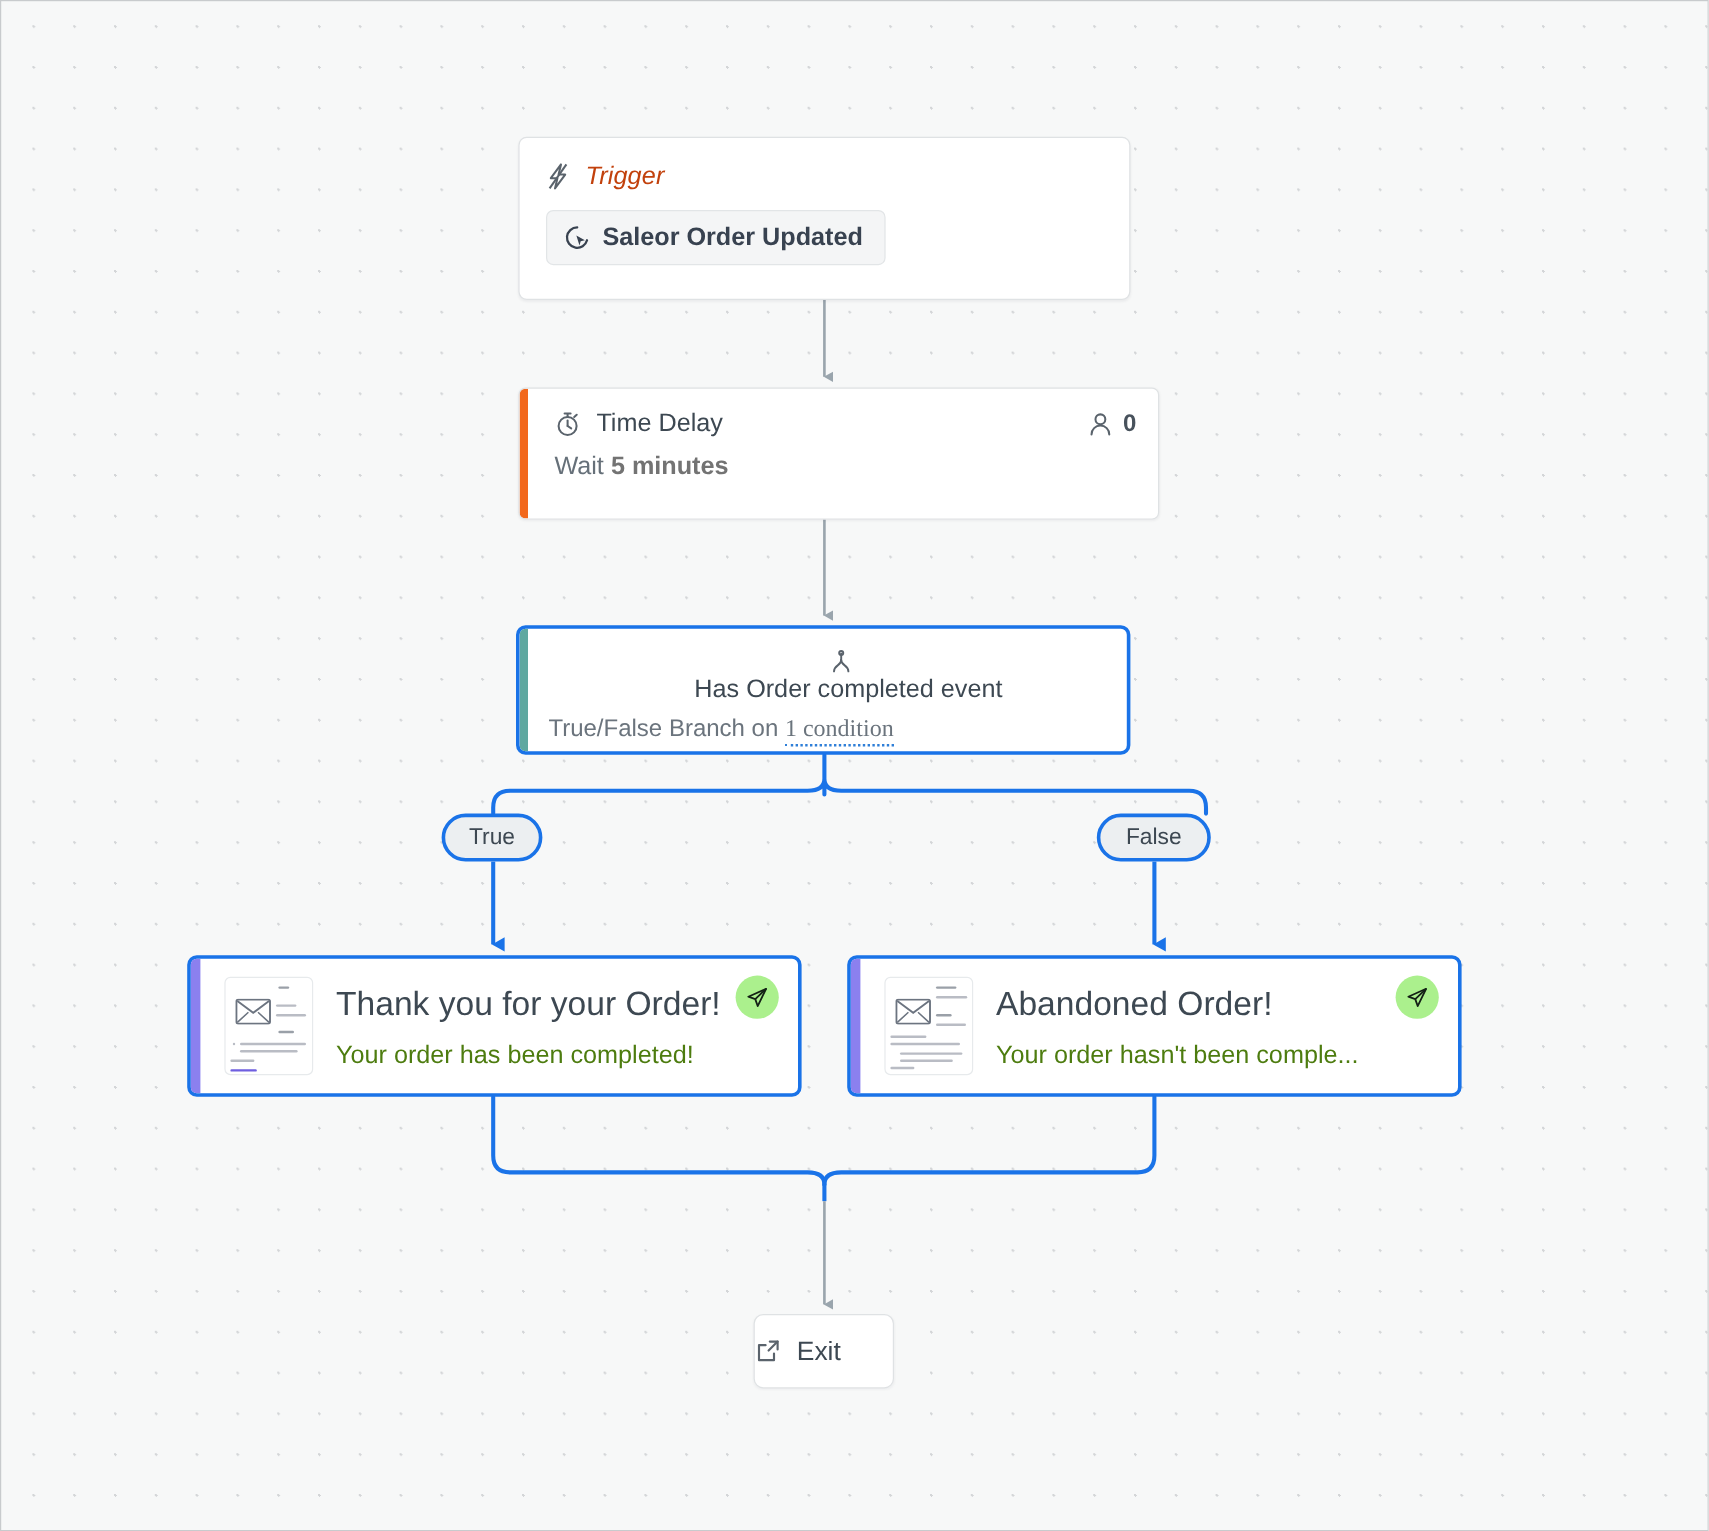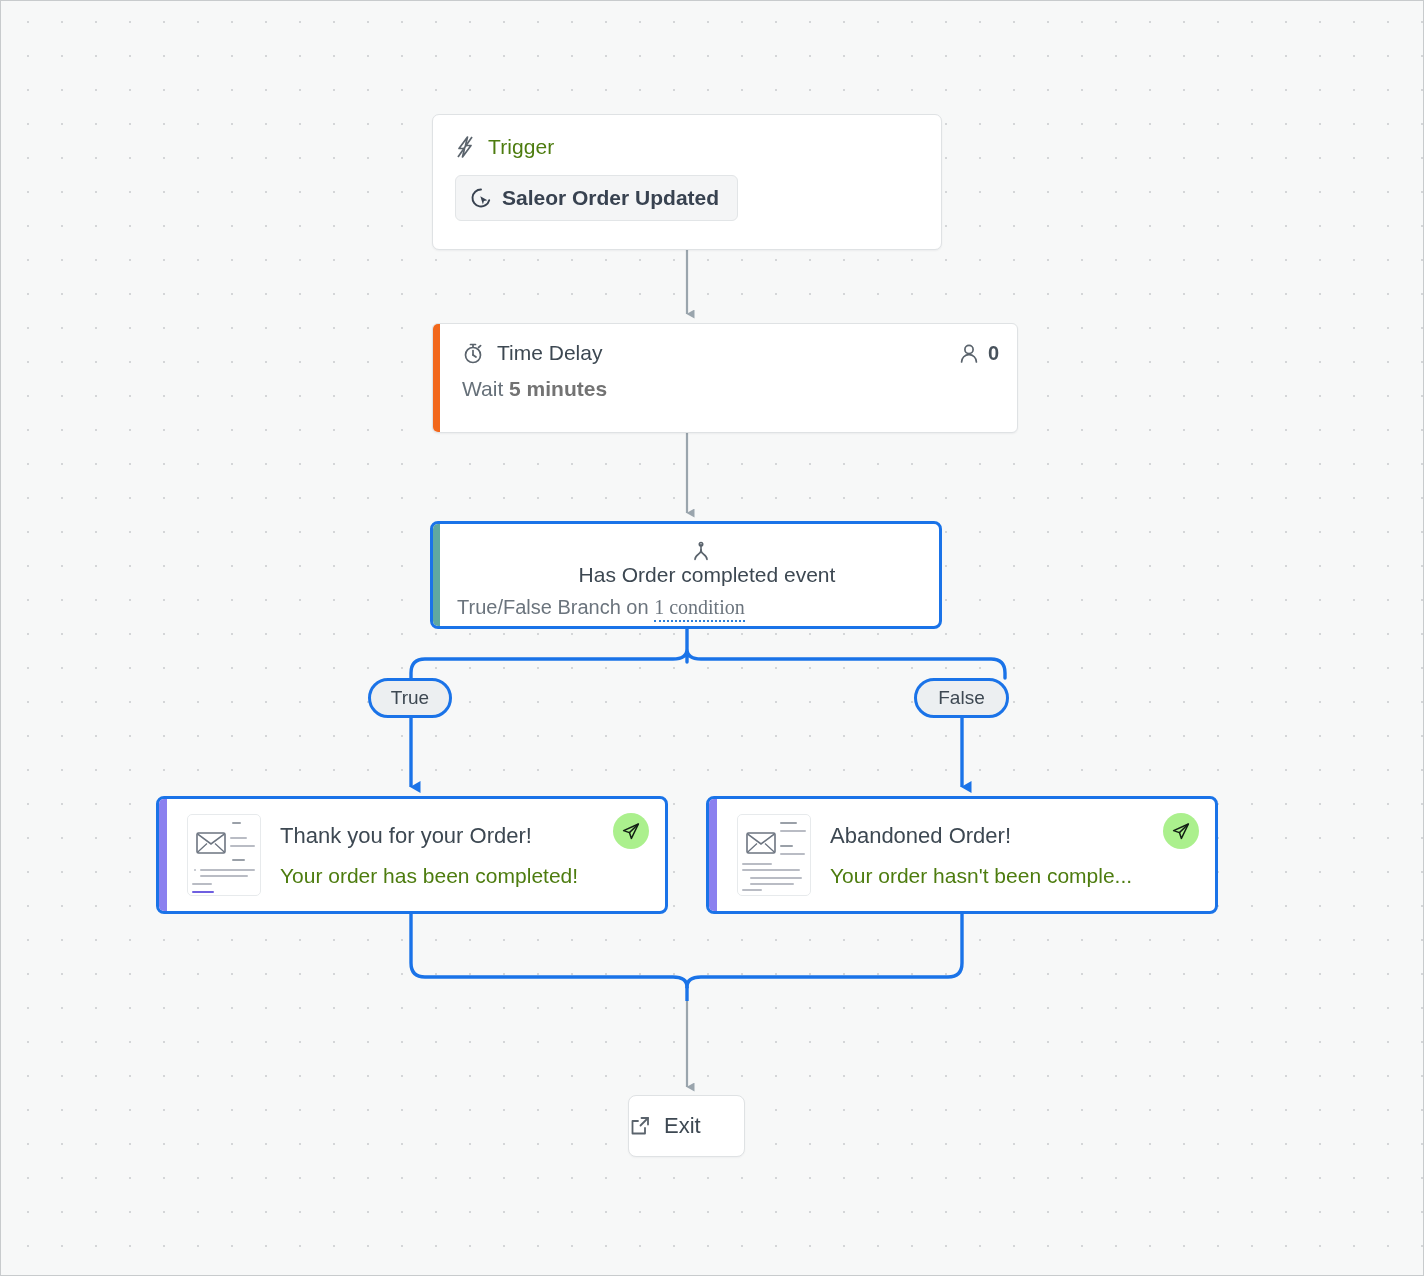--- a/index.html
+++ b/index.html
@@ -25,31 +25,31 @@
   
   #trigger-node {
     left: 431px; top: 113px; width: 510px; height: 136px;
     border: 1px solid #dfe2e4; border-radius: 7px;
     box-shadow: 0 1px 2px rgba(16,24,40,.05);
   }
   .trigger-head {
     display: flex; align-items: center; gap: 12px;
     padding: 20px 0 0 21px;
   }
-  .trigger-title { font-size: 21px; color: #4d7c0f; letter-spacing: .1px; }
+  .trigger-title { font-size: 21px; color: #c2410c; letter-spacing: .1px; font-style: italic; }
   .trigger-chip {
     display: inline-flex; align-items: center; gap: 10px;
     margin: 16px 0 0 22px; padding: 10px 18px 10px 14px;
     background: #f4f5f6; border: 1px solid #e2e5e7; border-radius: 6px;
   }
   .trigger-chip-label { font-size: 21px; font-weight: 700; color: #384250; }
 
   
   #delay-node {
-    left: 431px; top: 322px; width: 586px; height: 110px;
+    left: 431px; top: 322px; width: 534px; height: 110px;
     border: 1px solid #dfe2e4; border-radius: 6px;
     box-shadow: 0 1px 2px rgba(16,24,40,.05);
     overflow: hidden;
   }
   .accent { position: absolute; left: 0; top: 0; bottom: 0; width: 7px; }
   .delay-row1 {
     display: flex; align-items: center;
     padding: 17px 18px 0 29px;
   }
   .delay-title { font-size: 21px; color: #3d4852; margin-left: 13px; }
@@ -98,21 +98,21 @@
     background: #ffffff; border: 1px solid #e7eaec; border-radius: 5px;
     position: relative; overflow: hidden;
   }
   .thumb-env {
     position: absolute; left: 8px; top: 17px; width: 30px; height: 22px;
   }
   .tline { position: absolute; background: #b9bcc4; height: 2px; border-radius: 1px; }
   .tline.dark { background: #9aa0a8; }
   .tline.link { background: #6f5fe0; }
   .email-texts { flex: 1; padding-left: 19px; padding-right: 10px; min-width: 0; }
-  .email-subject { font-size: 22px; color: #3d4852; line-height: 1.25; }
+  .email-subject { font-size: 28px; color: #3d4852; line-height: 1.25; }
   .email-preview {
     font-size: 21px; color: #4d7c0f; margin-top: 14px;
     white-space: nowrap; overflow: hidden; text-overflow: ellipsis;
   }
   .send-badge {
     position: absolute; right: 16px; top: 14px;
     width: 36px; height: 36px; border-radius: 50%;
     background: #abf08d; display: flex; align-items: center; justify-content: center;
   }
 

